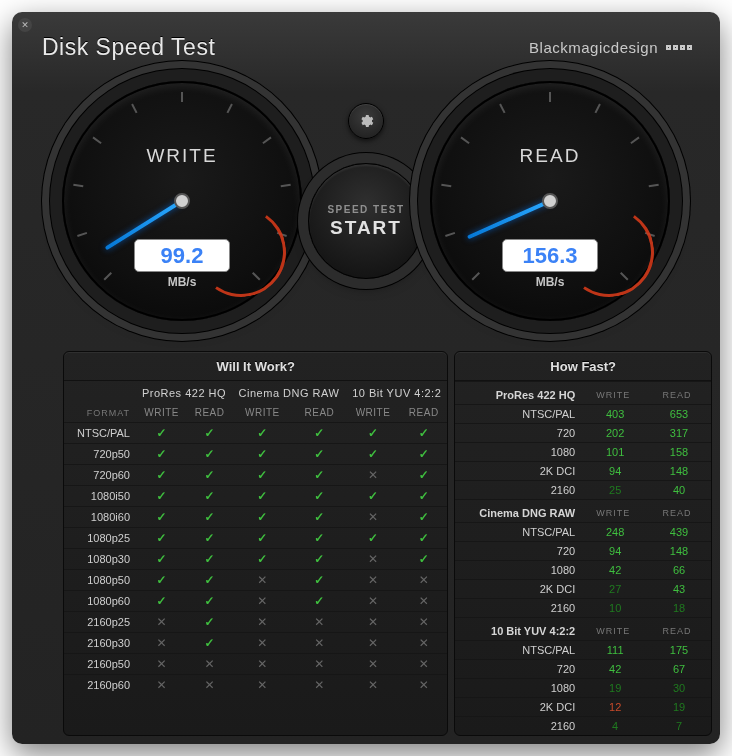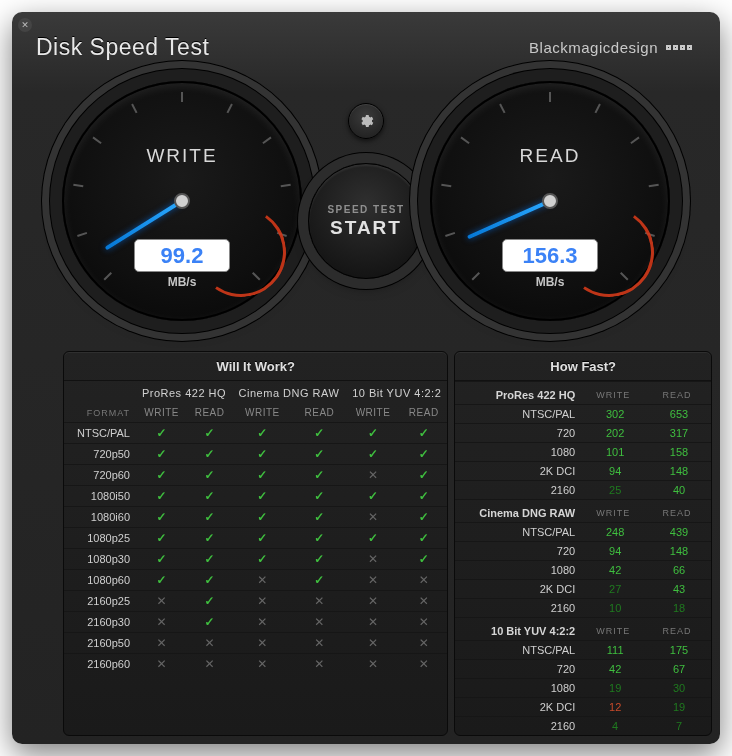--- a/index.html
+++ b/index.html
@@ -29,21 +29,21 @@
     color: #bbb;
     font-size: 9px;
     line-height: 14px;
     text-align: center;
     cursor: pointer;
   }
   .header {
     display: flex;
     justify-content: space-between;
     align-items: center;
-    padding: 22px 28px 10px 24px;
+    padding: 22px 28px 10px 30px;
     color: #e8e8e8;
   }
   .app-title {
     font-size: 23px;
     font-weight: 400;
     letter-spacing: 0.5px;
     text-shadow: 0 -1px 0 #000;
   }
   .brand {
     display: flex;
@@ -469,20 +469,29 @@
             <tr>
               <td>1080p30</td>
               <td class="chk">✓</td>
               <td class="chk">✓</td>
               <td class="chk">✓</td>
               <td class="chk">✓</td>
               <td class="cross">✕</td>
               <td class="chk">✓</td>
             </tr>
             <tr>
+              <td>1080p50</td>
+              <td class="chk">✓</td>
+              <td class="chk">✓</td>
+              <td class="cross">✕</td>
+              <td class="chk">✓</td>
+              <td class="cross">✕</td>
+              <td class="cross">✕</td>
+            </tr>
+            <tr>
               <td>1080p60</td>
               <td class="chk">✓</td>
               <td class="chk">✓</td>
               <td class="cross">✕</td>
               <td class="chk">✓</td>
               <td class="cross">✕</td>
               <td class="cross">✕</td>
             </tr>
             <tr>
               <td>2160p25</td>
@@ -528,21 +537,21 @@
       <div class="panel-title">How Fast?</div>
       <table class="fast-table">
         <tbody id="fast-body">
             <tr class="codec-header">
               <td>ProRes 422 HQ</td>
               <td class="wr-label">WRITE</td>
               <td class="wr-label">READ</td>
             </tr>
             <tr>
               <td class="fmt">NTSC/PAL</td>
-              <td class="val green">302</td>
+              <td class="val green">403</td>
               <td class="val green">653</td>
             </tr>
             <tr>
               <td class="fmt">720</td>
               <td class="val green">202</td>
               <td class="val green">317</td>
             </tr>
             <tr>
               <td class="fmt">1080</td>
               <td class="val green">101</td>

